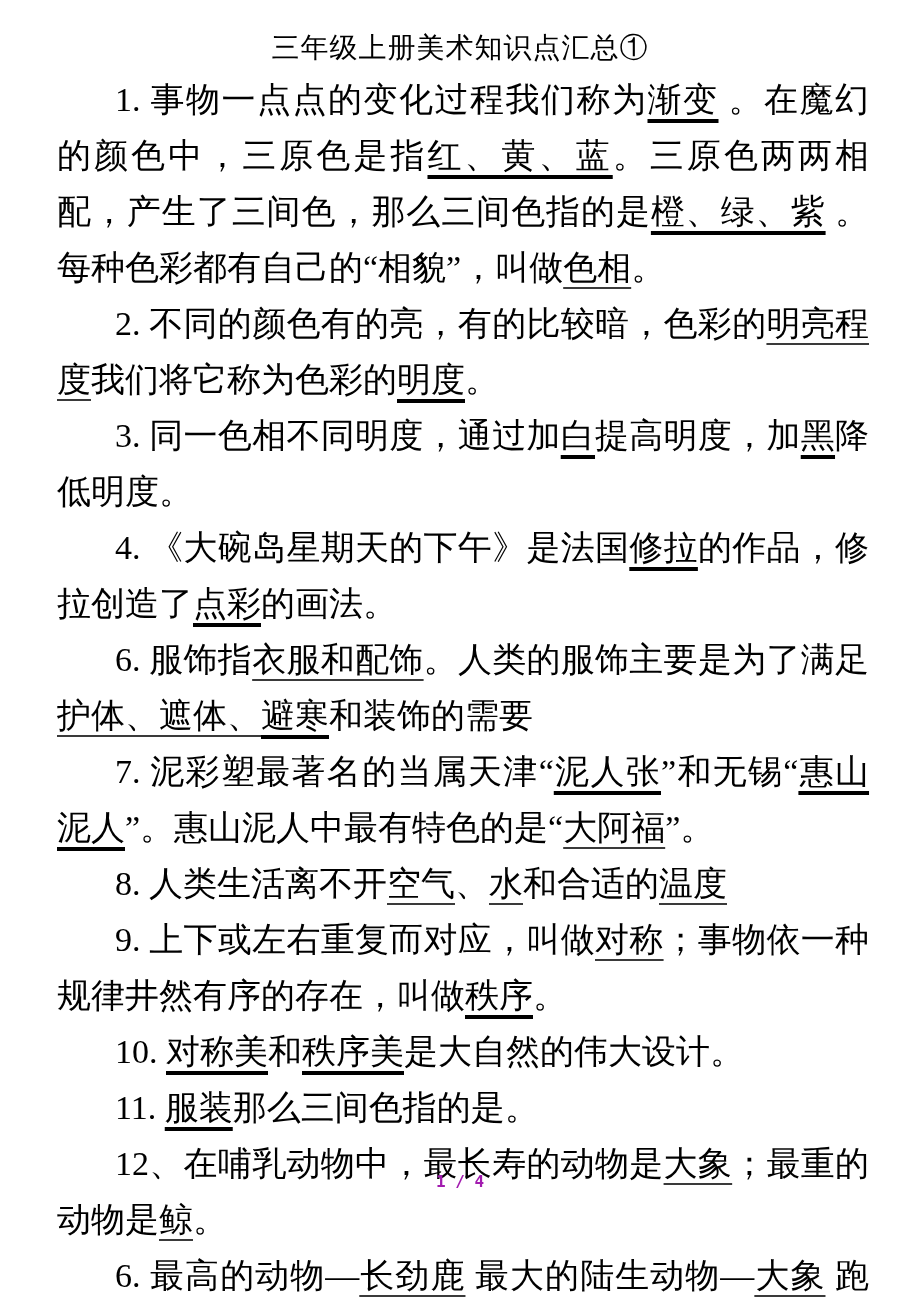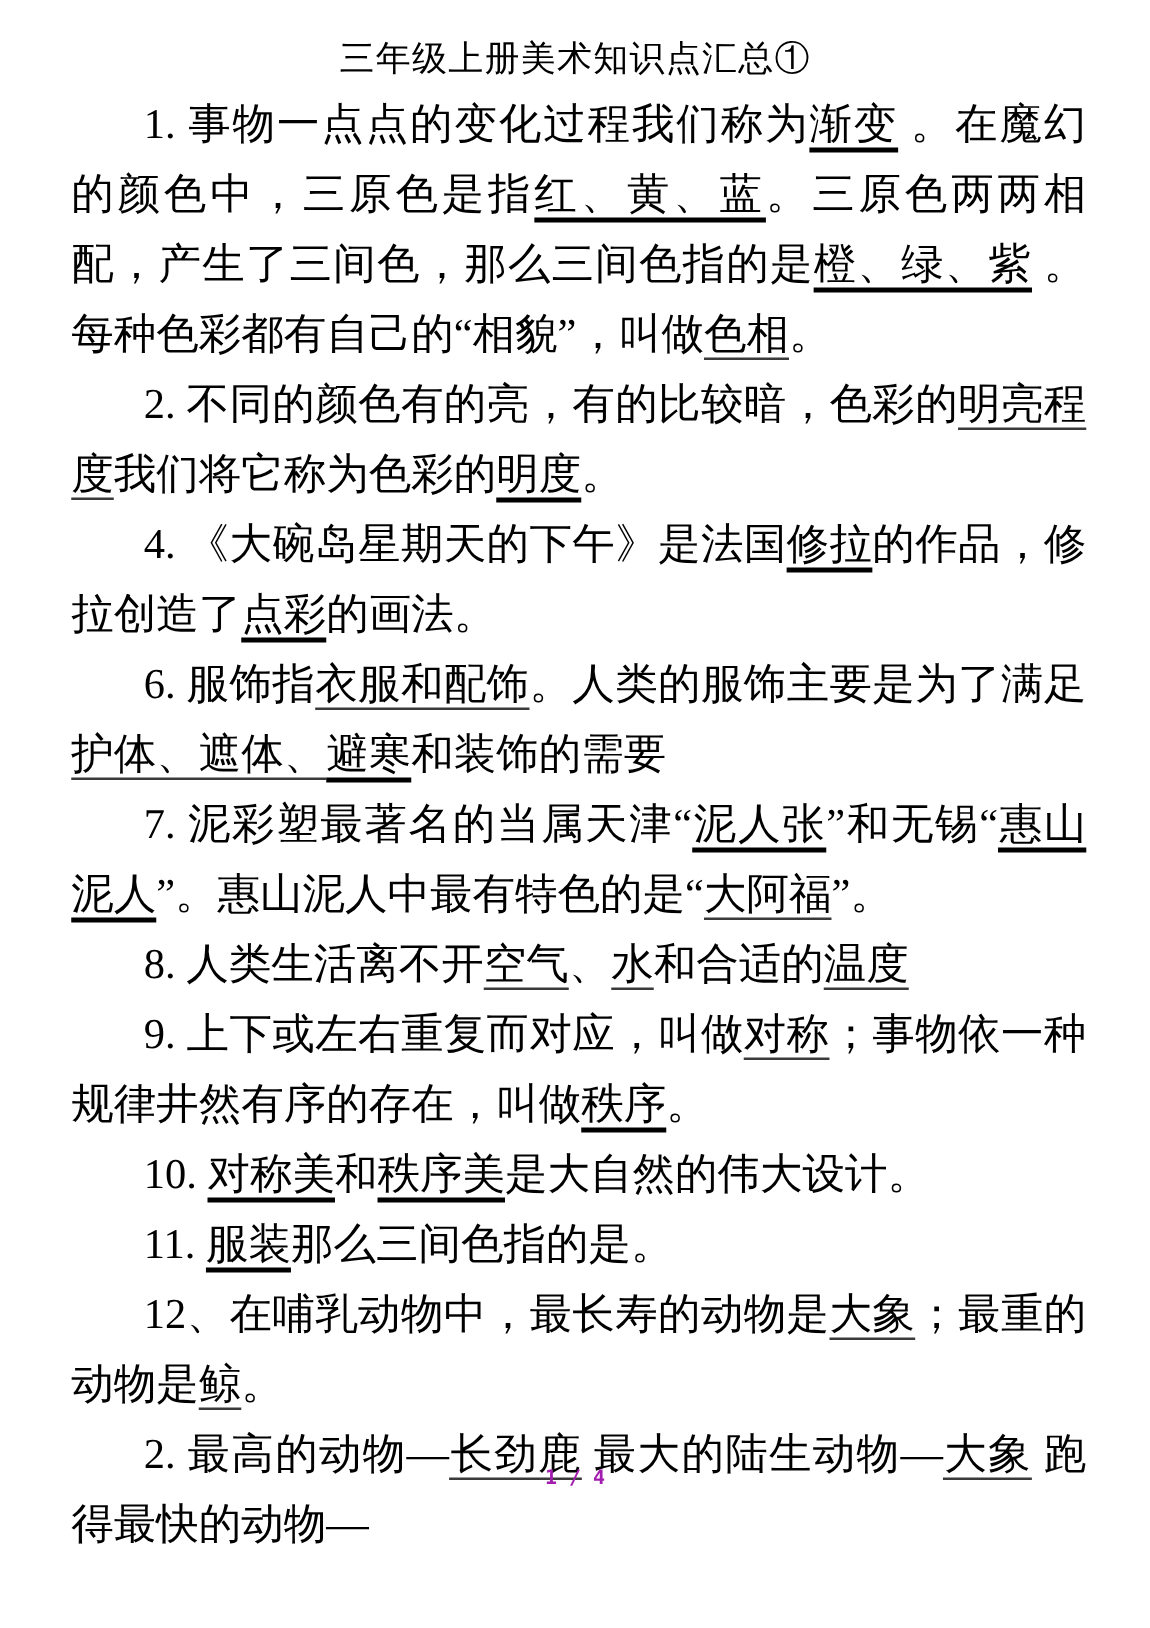--- a/index.html
+++ b/index.html
@@ -67,25 +67,26 @@
 </style>
 </head>
 <body>
 
 <div class="page">
   <div class="doc-title">三年级上册美术知识点汇总①</div>
 
   <div class="doc-body">
       <p class="para"><span>1. 事物一点点的变化过程我们称为</span><span class="u u-thick">渐变</span><span> 。在魔幻的颜色中，三原色是指</span><span class="u u-thick">红、黄、蓝</span><span>。三原色两两相配，产生了三间色，那么三间色指的是</span><span class="u u-thick">橙、绿、紫</span><span> 。 每种色彩都有自己的“相貌”，叫做</span><span class="u u-thin">色相</span><span>。</span></p>
       <p class="para"><span>2. 不同的颜色有的亮，有的比较暗，色彩的</span><span class="u u-thin">明亮程度</span><span>我们将它称为色彩的</span><span class="u u-thick">明度</span><span>。</span></p>
+      <p class="para"><span>3. 同一色相不同明度，通过加</span><span class="u u-thick">白</span><span>提高明度，加</span><span class="u u-thick">黑</span><span>降低明度。</span></p>
       <p class="para"><span>4. 《大碗岛星期天的下午》是法国</span><span class="u u-thick">修拉</span><span>的作品，修拉创造了</span><span class="u u-thick">点彩</span><span>的画法。</span></p>
       <p class="para"><span>6. 服饰指</span><span class="u u-thin">衣服和配饰</span><span>。人类的服饰主要是为了满足</span><span class="u u-thin">护体、遮体、</span><span class="u u-thick">避寒</span><span>和装饰的需要</span></p>
       <p class="para"><span>7. 泥彩塑最著名的当属天津“</span><span class="u u-thick">泥人张</span><span>”和无锡“</span><span class="u u-thick">惠山泥人</span><span>”。惠山泥人中最有特色的是“</span><span class="u u-thin">大阿福</span><span>”。</span></p>
       <p class="para"><span>8. 人类生活离不开</span><span class="u u-thin">空气</span><span>、</span><span class="u u-thin">水</span><span>和合适的</span><span class="u u-thin">温度</span></p>
       <p class="para"><span>9. 上下或左右重复而对应，叫做</span><span class="u u-thin">对称</span><span>；事物依一种规律井然有序的存在，叫做</span><span class="u u-thick">秩序</span><span>。</span></p>
       <p class="para"><span>10. </span><span class="u u-thick">对称美</span><span>和</span><span class="u u-thick">秩序美</span><span>是大自然的伟大设计。</span></p>
       <p class="para"><span>11. </span><span class="u u-thick">服装</span><span>那么三间色指的是。</span></p>
       <p class="para"><span>12、在哺乳动物中，最长寿的动物是</span><span class="u u-thin">大象</span><span>；最重的动物是</span><span class="u u-thin">鲸</span><span>。</span></p>
-      <p class="para"><span>2. 最高的动物—</span><span class="u u-thin">长劲鹿</span><span> 最大的陆生动物—</span><span class="u u-thin">大象</span><span> 跑得最快的动物—</span><br></p>
+      <p class="para"><span>6. 最高的动物—</span><span class="u u-thin">长劲鹿</span><span> 最大的陆生动物—</span><span class="u u-thin">大象</span><span> 跑得最快的动物—</span><br></p>
     </div>
 
   <div class="page-footer">1 / 4</div>
 </div>
 
 </body></html>

